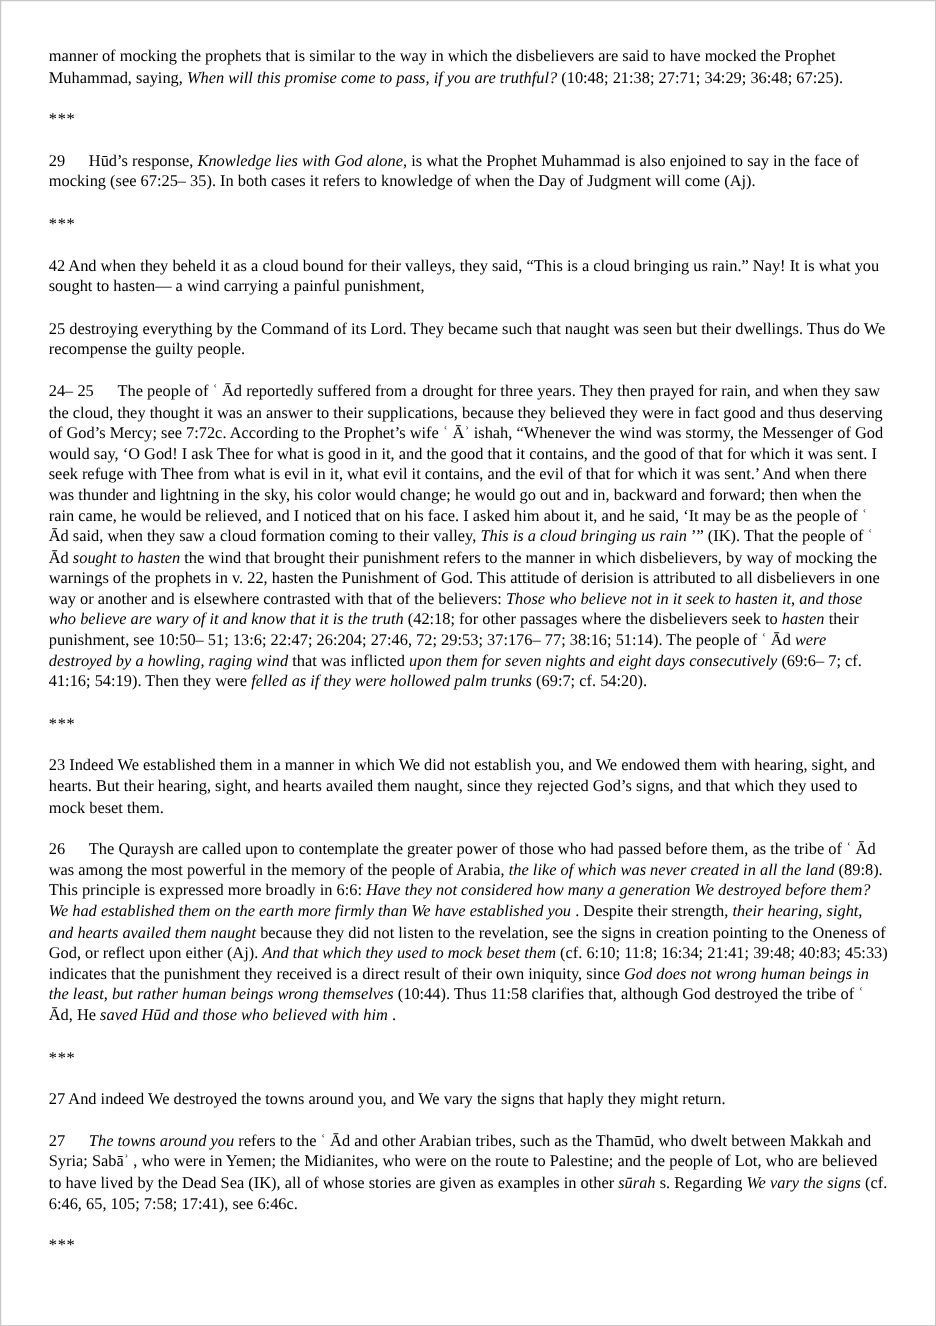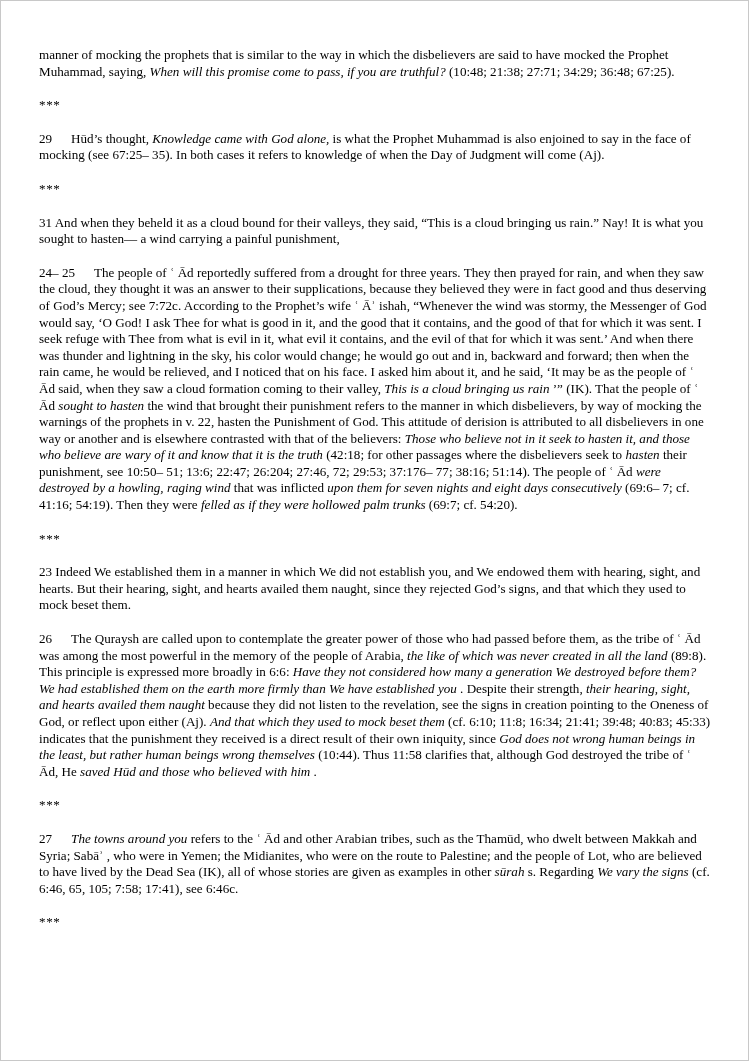--- a/index.html
+++ b/index.html
@@ -20,21 +20,21 @@
     border: 1px solid #c8c8c8;
     overflow: hidden;
   }
   .content {
     position: absolute;
     left: 38px;
     top: 36px;
     width: 673px;
   }
   p {
-    margin: 10px 0 17px 0;
+    margin: 0 0 17px 0;
     font-size: 13.1px;
     line-height: 16.6px;
     text-align: left;
     text-rendering: optimizeLegibility;
   }
   .sep {
     margin: 0 0 17px 0;
     font-size: 13.1px;
     line-height: 16.6px;
     letter-spacing: 0.6px;
@@ -49,24 +49,26 @@
   }
   .nb { white-space: nowrap; }
 </style>
 </head>
 <body>
 
 <div class="page">
   <div class="content">
       <p><span>manner of mocking the prophets that is similar to the way in which the disbelievers are said to have mocked the Prophet Muhammad, saying, </span><i>When will this promise come to pass, if you are truthful?</i><span> (10:48; 21:38; 27:71; 34:29; 36:48; 67:25).</span></p>
       <p class="sep">***</p>
-      <p><span class="nb">29</span><span class="vnum-gap"></span><span>Hūd’s thought, </span><i>Knowledge came with God alone,</i><span> is what the Prophet Muhammad is also enjoined to say in the face of mocking (see 67:25– 35). In both cases it refers to knowledge of when the Day of Judgment will come (Aj).</span></p>
+      <p><span class="nb">29</span><span class="vnum-gap"></span><span>Hūd’s response, </span><i>Knowledge lies with God alone,</i><span> is what the Prophet Muhammad is also enjoined to say in the face of mocking (see 67:25– 35). In both cases it refers to knowledge of when the Day of Judgment will come (Aj).</span></p>
       <p class="sep">***</p>
-      <p><span>31 And when they beheld it as a cloud bound for their valleys, they said, “This is a cloud bringing us rain.” Nay! It is what you sought to hasten— a wind carrying a painful punishment,</span></p>
+      <p><span>42 And when they beheld it as a cloud bound for their valleys, they said, “This is a cloud bringing us rain.” Nay! It is what you sought to hasten— a wind carrying a painful punishment,</span></p>
+      <p><span>25 destroying everything by the Command of its Lord. They became such that naught was seen but their dwellings. Thus do We recompense the guilty people.</span></p>
       <p><span class="nb">24– 25</span><span class="vnum-gap"></span><span>The people of ʿ Ād reportedly suffered from a drought for three years. They then prayed for rain, and when they saw the cloud, they thought it was an answer to their supplications, because they believed they were in fact good and thus deserving of God’s Mercy; see 7:72c. According to the Prophet’s wife ʿ Āʾ ishah, “Whenever the wind was stormy, the Messenger of God would say, ‘O God! I ask Thee for what is good in it, and the good that it contains, and the good of that for which it was sent. I seek refuge with Thee from what is evil in it, what evil it contains, and the evil of that for which it was sent.’ And when there was thunder and lightning in the sky, his color would change; he would go out and in, backward and forward; then when the rain came, he would be relieved, and I noticed that on his face. I asked him about it, and he said, ‘It may be as the people of ʿ Ād said, when they saw a cloud formation coming to their valley, </span><i>This is a cloud bringing us rain</i><span> ’” (IK). That the people of ʿ Ād </span><i>sought to hasten</i><span> the wind that brought their punishment refers to the manner in which disbelievers, by way of mocking the warnings of the prophets in v. 22, hasten the Punishment of God. This attitude of derision is attributed to all disbelievers in one way or another and is elsewhere contrasted with that of the believers: </span><i>Those who believe not in it seek to hasten it, and those who believe are wary of it and know that it is the truth</i><span> (42:18; for other passages where the disbelievers seek to </span><i>hasten</i><span> their punishment, see 10:50– 51; 13:6; 22:47; 26:204; 27:46, 72; 29:53; 37:176– 77; 38:16; 51:14). The people of ʿ Ād </span><i>were destroyed by a howling, raging wind</i><span> that was inflicted </span><i>upon them for seven nights and eight days consecutively</i><span> (69:6– 7; cf. 41:16; 54:19). Then they were </span><i>felled as if they were hollowed palm trunks</i><span> (69:7; cf. 54:20).</span></p>
       <p class="sep">***</p>
       <p><span>23 Indeed We established them in a manner in which We did not establish you, and We endowed them with hearing, sight, and hearts. But their hearing, sight, and hearts availed them naught, since they rejected God’s signs, and that which they used to mock beset them.</span></p>
       <p><span class="nb">26</span><span class="vnum-gap"></span><span>The Quraysh are called upon to contemplate the greater power of those who had passed before them, as the tribe of ʿ Ād was among the most powerful in the memory of the people of Arabia, </span><i>the like of which was never created in all the land</i><span> (89:8). This principle is expressed more broadly in 6:6: </span><i>Have they not considered how many a generation We destroyed before them? We had established them on the earth more firmly than We have established you</i><span> . Despite their strength, </span><i>their hearing, sight, and hearts availed them naught</i><span> because they did not listen to the revelation, see the signs in creation pointing to the Oneness of God, or reflect upon either (Aj). </span><i>And that which they used to mock beset them</i><span> (cf. 6:10; 11:8; 16:34; 21:41; 39:48; 40:83; 45:33) indicates that the punishment they received is a direct result of their own iniquity, since </span><i>God does not wrong human beings in the least, but rather human beings wrong themselves</i><span> (10:44). Thus 11:58 clarifies that, although God destroyed the tribe of ʿ Ād, He </span><i>saved Hūd and those who believed with him</i><span> .</span></p>
       <p class="sep">***</p>
+      <p><span>27 And indeed We destroyed the towns around you, and We vary the signs that haply they might return.</span></p>
       <p><span class="nb">27</span><span class="vnum-gap"></span><i>The towns around you</i><span> refers to the ʿ Ād and other Arabian tribes, such as the Thamūd, who dwelt between Makkah and Syria; Sabāʾ , who were in Yemen; the Midianites, who were on the route to Palestine; and the people of Lot, who are believed to have lived by the Dead Sea (IK), all of whose stories are given as examples in other </span><i>sūrah</i><span> s. Regarding </span><i>We vary the signs</i><span> (cf. 6:46, 65, 105; 7:58; 17:41), see 6:46c.</span></p>
       <p class="sep">***</p>
     </div>
 </div>
 
 </body></html>

